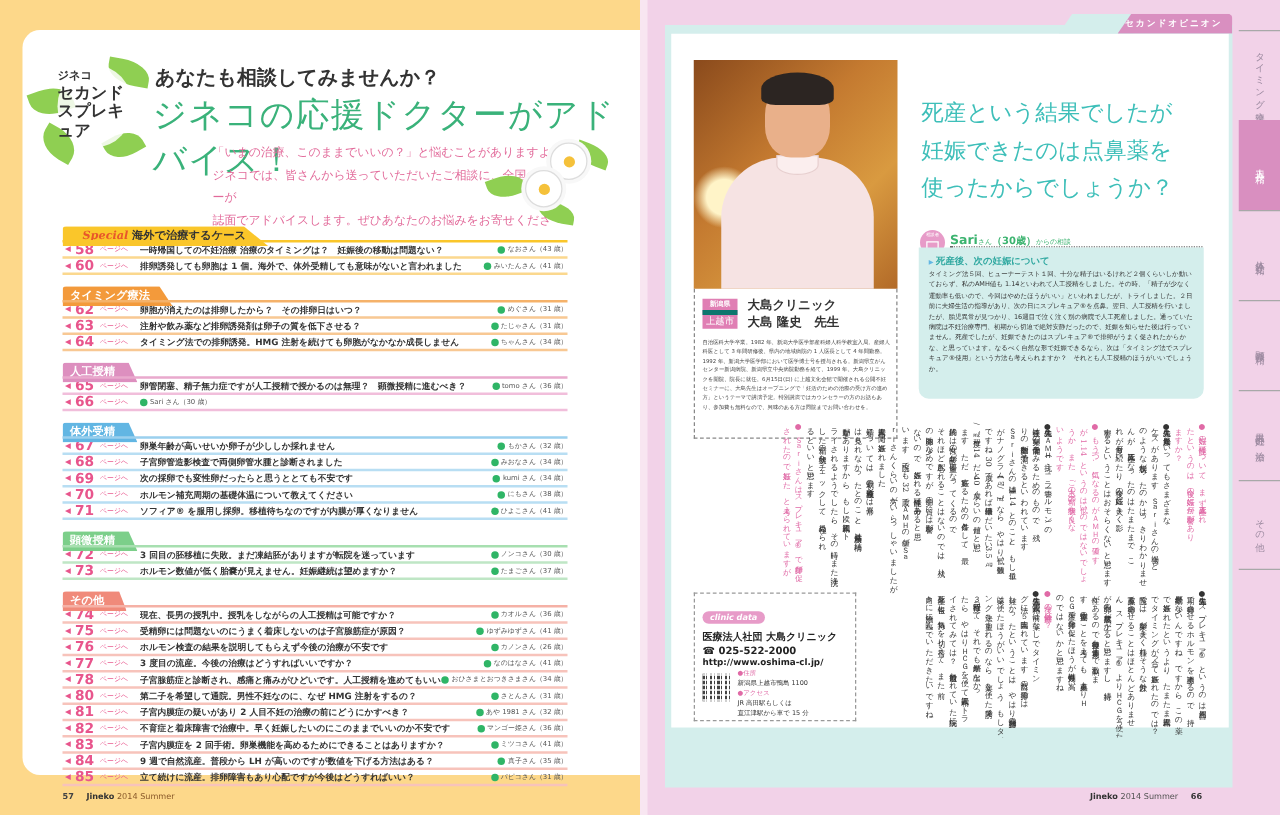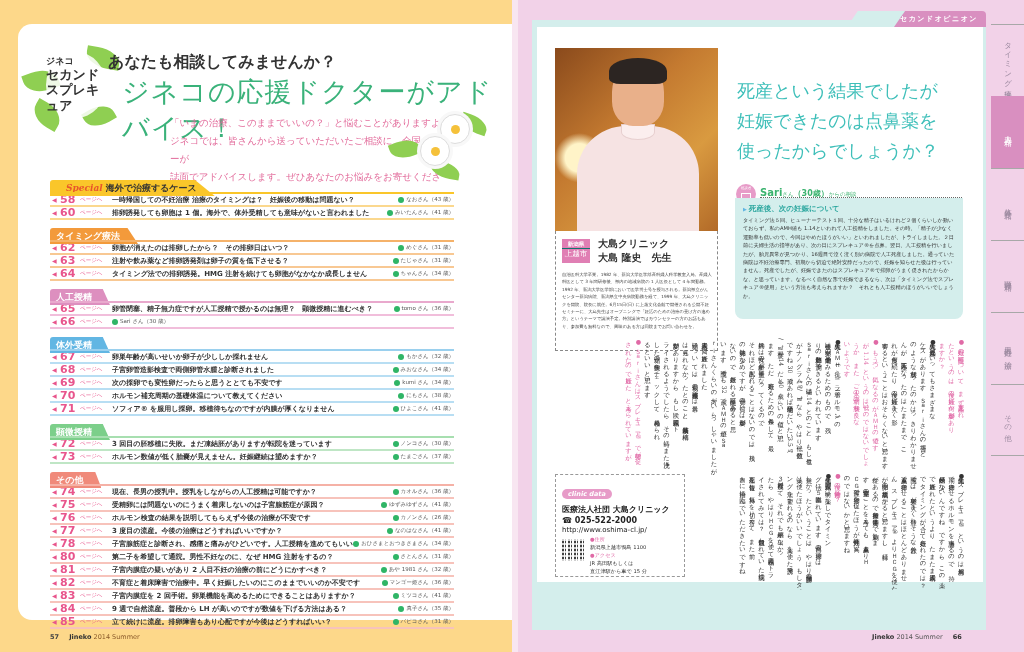--- a/index.html
+++ b/index.html
@@ -10,21 +10,21 @@
   .left-page { position: absolute; left: 0; top: 0; width: 512px; height: 652px; background: #fdd88a; }
   .left-card { position: absolute; left: 18px; top: 24px; width: 494px; height: 596px; background: #fff; border-radius: 14px 0 0 14px; }
   .badge-circle { position: absolute; left: 24px; top: 40px; width: 96px; height: 90px; }
   .badge-circle .leaf { position: absolute; background: #8fcf52; border-radius: 0 70% 0 70%; }
   .badge-circle .center { position: absolute; left: 22px; top: 12px; width: 60px; height: 66px; border-radius: 50%; background: rgba(255,255,255,0.85); }
   .badge-text { position: absolute; left: 22px; top: 16px; width: 60px; text-align: left; font-family: "DejaVu Serif", serif; font-weight: bold; color: #333; line-height: 1.2; }
   .badge-text .s1 { font-size: 9px; display: block; }
   .badge-text .s2 { font-size: 13px; display: block; }
   .badge-text .s3 { font-size: 13px; display: block; }
 
-  .lead-1 { position: absolute; left: 108px; top: 52px; font-family: "DejaVu Serif", serif; font-size: 16px; font-weight: bold; color: #333; }
+  .lead-1 { position: absolute; left: 124px; top: 52px; font-family: "DejaVu Serif", serif; font-size: 16px; font-weight: bold; color: #333; }
   .lead-2 { position: absolute; left: 122px; top: 74px; font-size: 27px; color: #3ab27a; letter-spacing: 1px; font-family: "DejaVu Sans", sans-serif; }
   .intro { position: absolute; left: 122px; top: 114px; font-size: 9.5px; color: #e26a9a; line-height: 18px; width: 290px; margin-left: 48px; }
   .flowers { position: absolute; left: 390px; top: 110px; width: 100px; height: 70px; }
   .flower { position: absolute; width: 30px; height: 30px; border-radius: 50%; background: #fff; border: 1px solid #ddd; box-shadow: 0 0 0 3px #f8f8f8; }
   .flower::after { content: ""; position: absolute; left: 10px; top: 10px; width: 9px; height: 9px; border-radius: 50%; background: #f5c13a; }
   .fleaf { position: absolute; background: #8fcf52; border-radius: 0 70% 0 70%; }
 
   .toc { position: absolute; left: 50px; top: 172px; width: 404px; }
   .sec-head { position: relative; height: 18px; margin-top: 4px; }
   .sec-tab { display: inline-block; height: 16px; padding: 0 18px 0 6px; font-size: 9px; line-height: 16px; color: #fff; font-family: "DejaVu Serif", serif; font-weight: bold; clip-path: polygon(0 0, 88% 0, 100% 100%, 0 100%); border-radius: 3px 0 0 0; }
@@ -71,21 +71,21 @@
 
   .photo { position: absolute; left: 43px; top: 48px; width: 163px; height: 183px; background: radial-gradient(circle at 15% 60%, #fff4c8 0 8%, transparent 14%), linear-gradient(135deg, #8a4a1c 0%, #c47a30 40%, #d99a40 70%, #b26a28 100%); overflow: hidden; }
   .photo .head { position: absolute; left: 57px; top: 16px; width: 52px; height: 62px; border-radius: 45% 45% 40% 40%; background: #e9b08a; }
   .photo .hair { position: absolute; left: 54px; top: 10px; width: 58px; height: 26px; border-radius: 50% 50% 20% 20%; background: #2c2522; }
   .photo .body { position: absolute; left: 22px; top: 78px; width: 122px; height: 120px; border-radius: 40% 40% 0 0; background: #f6e3e3; }
   .photo .collar { position: absolute; left: 66px; top: 76px; width: 34px; height: 16px; border-radius: 0 0 50% 50%; background: #fbeeee; border: 1px solid #e7cfcf; }
 
   .doc-box { position: absolute; left: 43px; top: 231px; width: 163px; height: 120px; border: 1px dashed #888; border-top: none; padding: 6px; }
   .doc-loc { position: absolute; left: 6px; top: 8px; width: 28px; height: 24px; background: #e07fb4; color: #fff; font-size: 5.5px; text-align: center; line-height: 1.3; }
   .doc-loc .pref { display: block; font-weight: bold; padding-top: 2px; }
-  .doc-loc .city { display: block; font-size: 7.5px; border-top: 1px solid #0f766e; }
+  .doc-loc .city { display: block; font-size: 7.5px; border-top: 4px solid #0f766e; }
   .doc-clinic { position: absolute; left: 42px; top: 6px; font-size: 10px; font-weight: bold; color: #333; }
   .doc-name { position: absolute; left: 42px; top: 20px; font-size: 10px; font-weight: bold; color: #333; }
   .doc-bio { position: absolute; left: 6px; top: 40px; width: 150px; font-size: 4.3px; color: #444; line-height: 7.4px; }
 
   .title-q { position: absolute; left: 737px; top: 76px; width: 230px; font-size: 18px; color: #3ebfb9; line-height: 30px; }
 
   .consult-icon { position: absolute; left: 736px; top: 184px; width: 20px; height: 20px; border-radius: 50%; background: #e79bc8; }
   .consult-icon .lab { position: absolute; left: 0; top: 2px; width: 20px; text-align: center; font-size: 3.5px; color: #fff; }
   .consult-icon .env { position: absolute; left: 5px; top: 9px; width: 10px; height: 7px; border: 1px solid #fff; }
   .consult-from { position: absolute; left: 760px; top: 187px; font-size: 10px; color: #3bb36f; font-weight: bold; }
@@ -100,21 +100,21 @@
   .vcols { position: absolute; top: 338px; height: 172px; display: flex; flex-direction: row-reverse; gap: 0; overflow: hidden; }
   .vcols.top { left: 554px; width: 412px; }
   .vcols.bot { left: 696px; top: 472px; width: 270px; height: 118px; }
   .vcol { writing-mode: vertical-rl; font-family: "DejaVu Serif", serif; font-size: 6.2px; line-height: 9.5px; color: #333; width: 9.5px; overflow: hidden; white-space: nowrap; }
   .vcol.pink { color: #e06aa6; }
 
   .clinic-box { position: absolute; left: 555px; top: 474px; width: 130px; height: 103px; border: 1px dashed #999; padding: 6px; }
   .clinic-tag { display: inline-block; background: #e79bc8; color: #fff; font-size: 6.5px; font-weight: bold; padding: 1px 6px; border-radius: 8px; font-style: italic; }
   .clinic-name { font-size: 8px; font-weight: bold; color: #222; margin-top: 4px; }
   .clinic-tel { font-size: 8px; font-weight: bold; color: #222; margin-top: 1px; }
-  .clinic-url { font-size: 7px; font-weight: normal; color: #222; margin-top: 1px; }
+  .clinic-url { font-size: 7px; font-weight: bold; color: #222; margin-top: 1px; }
   .qr { position: absolute; left: 6px; top: 64px; width: 22px; height: 22px; background:
       repeating-linear-gradient(90deg, #222 0 2px, #fff 2px 3px, #222 3px 4px, #fff 4px 6px),
       #fff; opacity: 0.85; }
   .qr::after { content: ""; position: absolute; inset: 0; background: repeating-linear-gradient(0deg, rgba(255,255,255,0.75) 0 2px, transparent 2px 4px); }
   .clinic-addr { position: absolute; left: 34px; top: 60px; font-size: 5.2px; color: #333; line-height: 8px; }
   .clinic-addr .lbl { color: #e06aa6; }
 
   .side-index { position: absolute; left: 991px; top: 24px; width: 33px; }
   .side-item { position: relative; height: 72px; border-top: 1px solid #a8a8a8; display: flex; align-items: center; justify-content: center; }
   .side-item span { writing-mode: vertical-rl; font-size: 7.5px; color: #9c8aa0; letter-spacing: 1px; }

